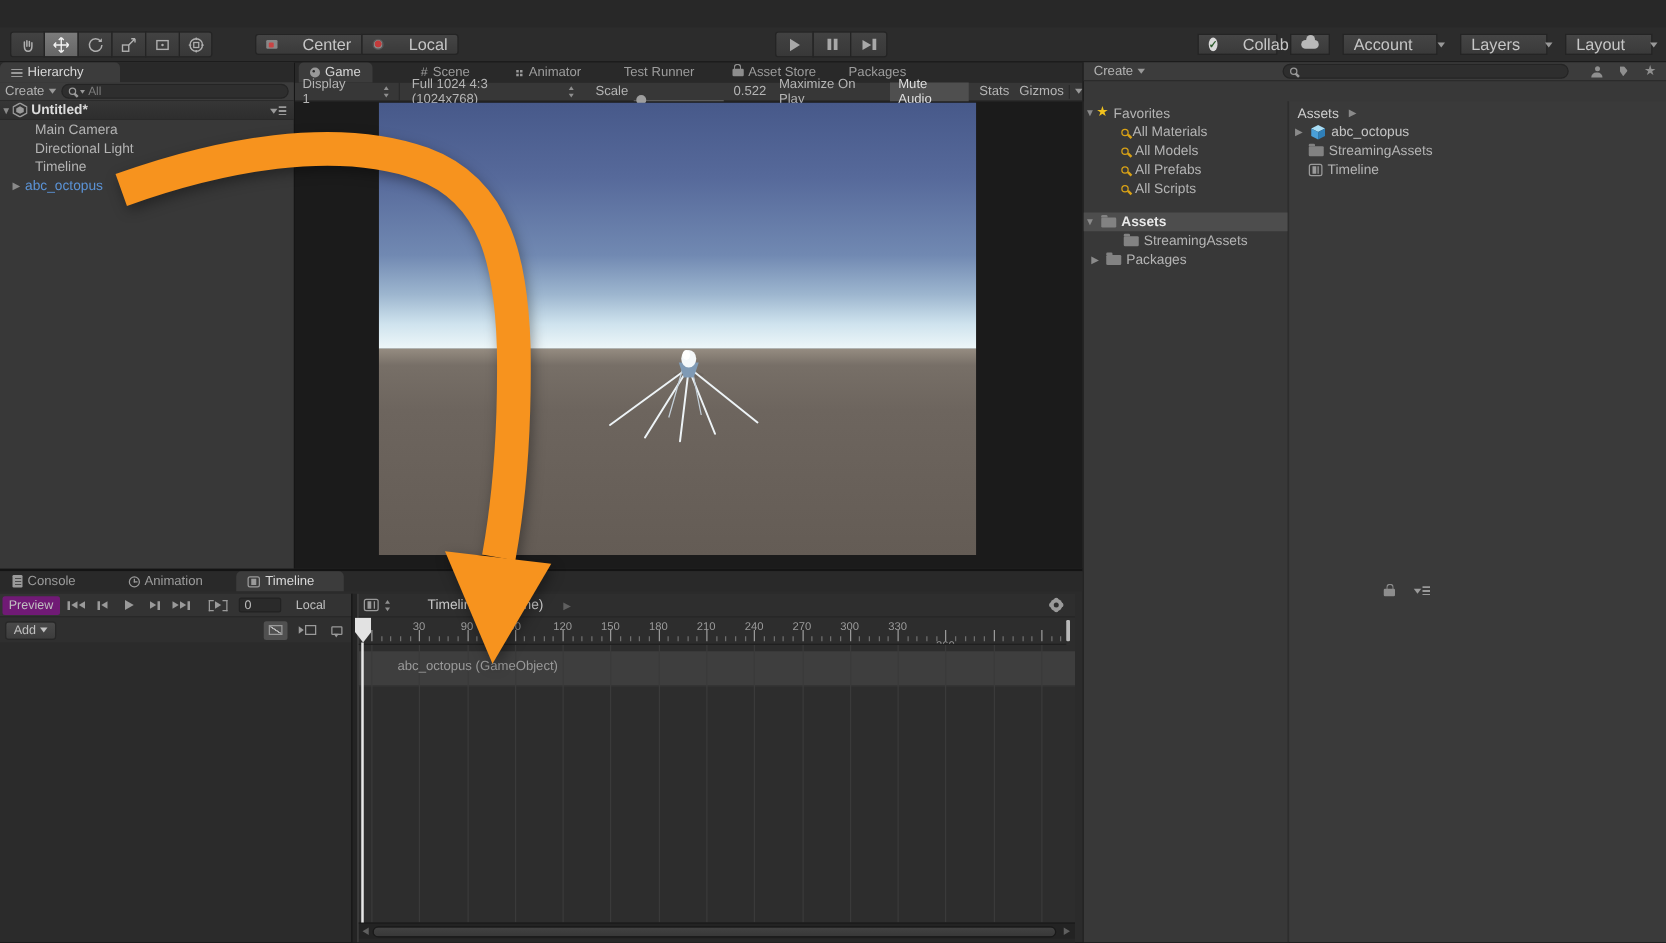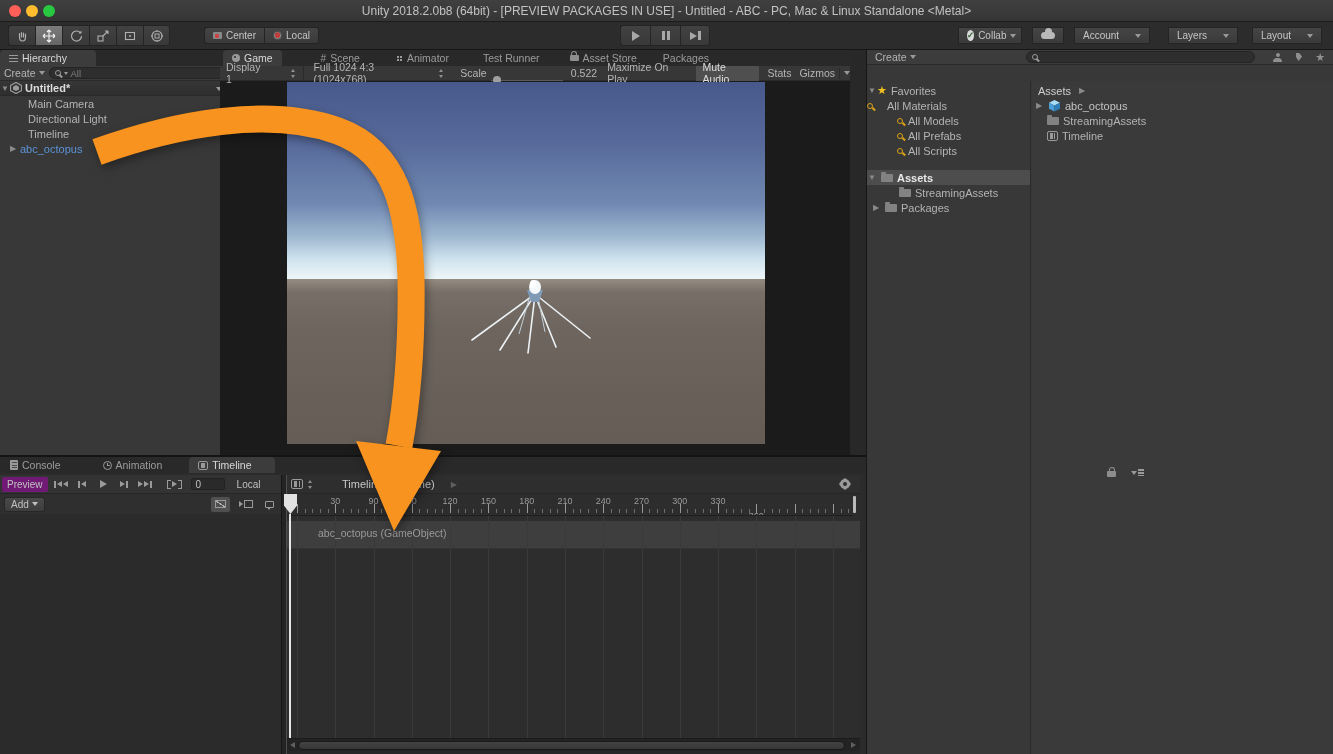--- a/index.html
+++ b/index.html
@@ -13,21 +13,21 @@
 #titlebar{left:0;top:0;width:1333px;height:22px;background:linear-gradient(#404040,#353535);border-bottom:1px solid #1c1c1c}
 .tl{width:12px;height:12px;border-radius:50%;top:5px}
 #title-text{left:0;top:0;width:1333px;height:22px;text-align:center;line-height:22px;color:#c2c2c2;font-size:12px}
 
 #maintoolbar{left:0;top:22px;width:1333px;height:28px;background:#2c2c2c;border-bottom:1px solid #171717}
 .toolbtn{height:21px;width:27px;background:linear-gradient(#424242,#383838);border:1px solid #242424;display:flex;align-items:center;justify-content:center}
 .toolbtn.on{background:linear-gradient(#7b7b7b,#666)}
 .grp>.toolbtn{border-right-width:0}
 .grp>.toolbtn:first-child{border-radius:3px 0 0 3px}
 .grp>.toolbtn:last-child{border-radius:0 3px 3px 0;border-right-width:1px}
-.pillbtn{height:17px;background:linear-gradient(#454545,#3a3a3a);border:1px solid #242424;color:#c6c6c6;font-size:10px;display:flex;align-items:center;gap:4px;padding:0 8px}
+.pillbtn{height:17px;background:linear-gradient(#454545,#3a3a3a);border:1px solid #242424;color:#c6c6c6;font-size:13px;display:flex;align-items:center;gap:20px;padding:0 8px}
 
 .tabbar{background:#292929;height:16px;display:flex;align-items:flex-end}
 .tab{height:16px;padding:0 9px;font-size:10.5px;color:#9c9c9c;display:flex;align-items:center;gap:4px;border-radius:4px 4px 0 0}
 .tab.on{background:#3c3c3c;color:#d9d9d9}
 .bar2{background:#3c3c3c;border-bottom:1px solid #2b2b2b}
 .srch{background:#2e2e2e;border:1px solid #242424;border-radius:7px;height:12px;display:flex;align-items:center;gap:3px;padding:0 5px;color:#7d7d7d;font-size:9.5px}
 .row{height:15px;display:flex;align-items:center;font-size:11px;color:#b4b4b4}
 .dis{font-size:8px;color:#8a8a8a;width:10px;text-align:center}
 .blue{color:#5b93d6}
 
@@ -86,26 +86,20 @@
 .rlabel{position:absolute;top:2px;width:30px;text-align:center;font-size:9px;color:#9a9a9a}
 .gline{position:absolute;top:0;width:1px;height:100%;background:#3a3a3a}
 .smallbtn{height:15px;background:linear-gradient(#4a4a4a,#3d3d3d);border:1px solid #272727;border-radius:3px;display:flex;align-items:center;justify-content:center;gap:3px;color:#c0c0c0;font-size:10px;padding:0 6px}
 .tbtn{width:21px;height:14px;display:flex;align-items:center;justify-content:center;gap:1px}
 </style>
 </head>
 <body>
 
 <div id="window">
 
-  <div class="a" id="titlebar">
-    <div class="a tl" style="left:9px;background:#ff5f57"></div>
-    <div class="a tl" style="left:26px;background:#febc2e"></div>
-    <div class="a tl" style="left:43px;background:#28c840"></div>
-    <div class="a el" id="title-text">Unity 2018.2.0b8 (64bit) - [PREVIEW PACKAGES IN USE] - Untitled - ABC - PC, Mac &amp; Linux Standalone &lt;Metal&gt;</div>
-  </div>
 
   <div class="a" id="maintoolbar">
     <div class="a f grp" style="left:8px;top:3px">
       <div class="toolbtn">
           <svg width="14" height="14">
             <path d="M4.5 8V4.5M6.5 8V3.5M8.5 8V4.2M10.5 8V5.2M4.5 8c0 3 1.2 4 3 4s3-1 3-4" fill="none" stroke="#b0b0b0" stroke-width="1.2" stroke-linecap="round"></path>
           </svg>
         </div>
       <div class="toolbtn on">
           <svg width="14" height="14">
@@ -226,21 +220,21 @@
       </div>
     <div class="row" style="padding-left:28px">
         <span>Timeline</span>
       </div>
     <div class="row">
       <span class="dis" style="margin-left:8px">▶</span>
       <span class="blue" style="margin-left:2px">abc_octopus</span>
     </div>
   </div>
 
-  <div class="a" style="left:220px;top:50px;width:630px;height:405px;background:#1b1b1b">
+  <div class="a" style="left:236px;top:50px;width:630px;height:405px;background:#1b1b1b">
     <div class="tabbar">
       <div class="tab on" style="margin-left:3px">
           <span class="gico"></span>
           <span>Game</span>
         </div>
       <div class="tab" style="margin-left:30px">
           <span style="color:#9a9a9a;font-size:10px">#</span>
           <span>Scene</span>
         </div>
       <div class="tab" style="margin-left:18px">
@@ -312,21 +306,21 @@
       <span class="tagic" style="margin-left:9px"></span>
       <span class="star" style="margin-left:7px;color:#8f8f8f">★</span>
     </div>
 
     <div class="a" style="left:0;top:31px;width:164px;height:673px;background:#383838;border-right:1px solid #2a2a2a">
       <div class="row" style="margin-top:2px">
         <span class="dis">▼</span>
         <span class="star" style="margin-right:4px">★</span>
         <span>Favorites</span>
       </div>
-      <div class="row" style="gap:14px">
+      <div class="row" style="padding-left:30px;gap:3px">
           <span class="mag y"></span>
           <span>All Materials</span>
         </div>
       <div class="row" style="padding-left:30px;gap:5px">
           <span class="mag y"></span>
           <span>All Models</span>
         </div>
       <div class="row" style="padding-left:30px;gap:5px">
           <span class="mag y"></span>
           <span>All Prefabs</span>

